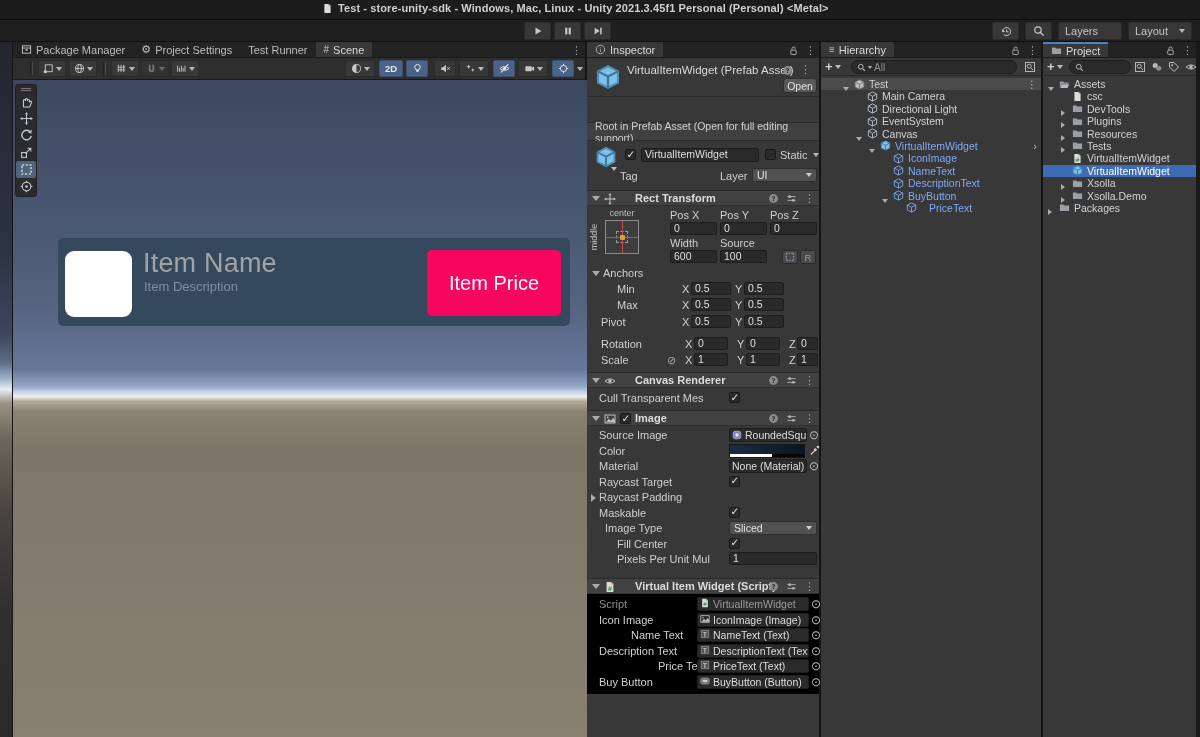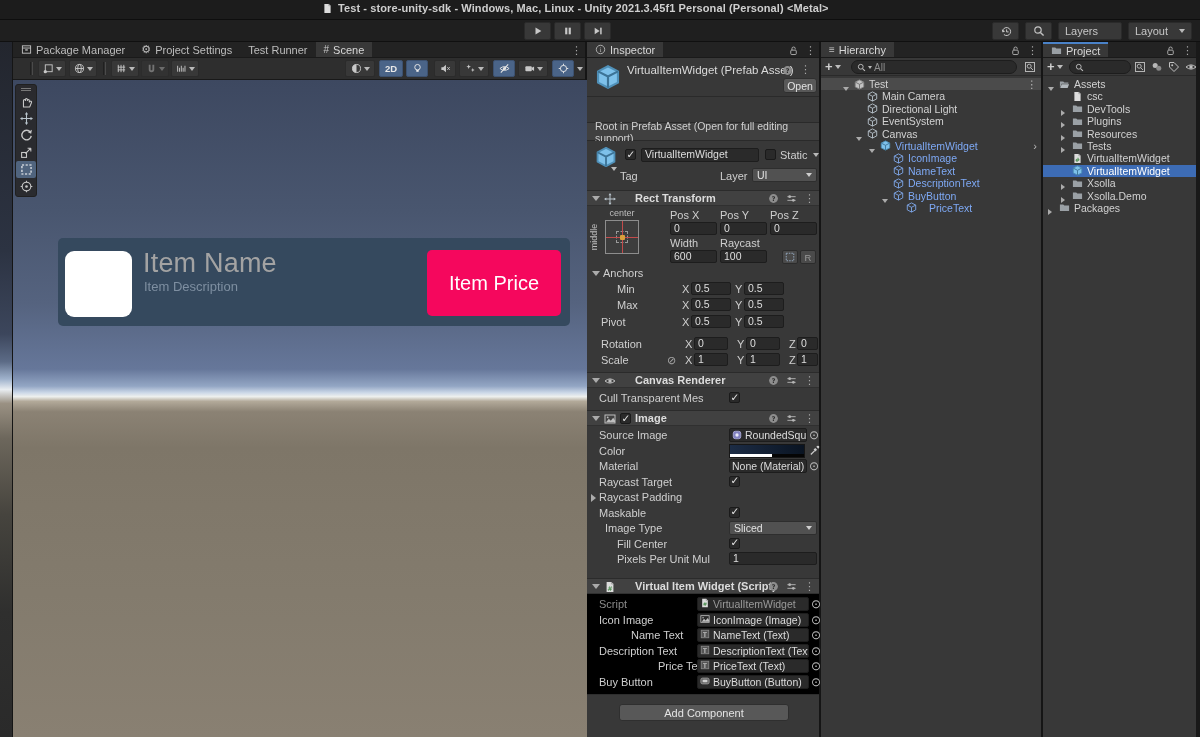--- a/index.html
+++ b/index.html
@@ -505,21 +505,21 @@
             <div class="vline"></div>
             <div class="dot"></div>
         </div>
         <span class="ilbl abs" style="left:83px;top:3px;">Pos X</span>
         <span class="ilbl abs" style="left:133px;top:3px;">Pos Y</span>
         <span class="ilbl abs" style="left:183px;top:3px;">Pos Z</span>
         <div class="fld abs" style="left:83px;top:16px;width:47px;">0</div>
         <div class="fld abs" style="left:133px;top:16px;width:47px;">0</div>
         <div class="fld abs" style="left:183px;top:16px;width:47px;">0</div>
         <span class="ilbl abs" style="left:83px;top:31px;">Width</span>
-        <span class="ilbl abs" style="left:133px;top:31px;">Raycast</span>
+        <span class="ilbl abs" style="left:133px;top:31px;">Source</span>
         <div class="fld abs" style="left:83px;top:44px;width:47px;">600</div>
         <div class="fld abs" style="left:133px;top:44px;width:47px;">100</div>
         <div class="sqbtn" style="left:195px;top:44px;">
             <span class="ic">
               <svg xmlns="http://www.w3.org/2000/svg" viewBox="0 0 12 12" width="10" height="10">
                 <rect x="1.5" y="1.5" width="9" height="9" fill="none" stroke="#9fb6d0" stroke-dasharray="1.8 1.3"></rect>
               </svg>
             </span>
           </div>
         <div class="sqbtn" style="left:213px;top:44px;color:#9a9a9a;">R</div>
@@ -770,23 +770,20 @@
               <span><svg xmlns="http://www.w3.org/2000/svg" viewBox="0 0 12 12" width="10" height="10">
                   <rect x="1" y="2.5" width="10" height="7" rx="2" fill="#6a6a6a" stroke="#9a9a9a"></rect>
                   <rect x="3" y="4.5" width="6" height="3" rx="1.5" fill="#cfcfcf"></rect>
                 </svg></span>
               <span>BuyButton (Button)</span>
             </div>
             <span class="picker" style="left: 224px; top: 1px;">⊙</span>
           </div>
         </div>
 
-      <div class="addc">
-        <div class="addc-btn">Add Component</div>
-      </div>
     </div>
 
     <div class="hier-col">
       <div class="ptabbar">
         <div class="ptab active">
           <span style="color:#c0c0c0;font-size:10px;">≡</span>
           <span>Hierarchy</span>
         </div>
         <div class="ptab-right">
           <span class="ic">

